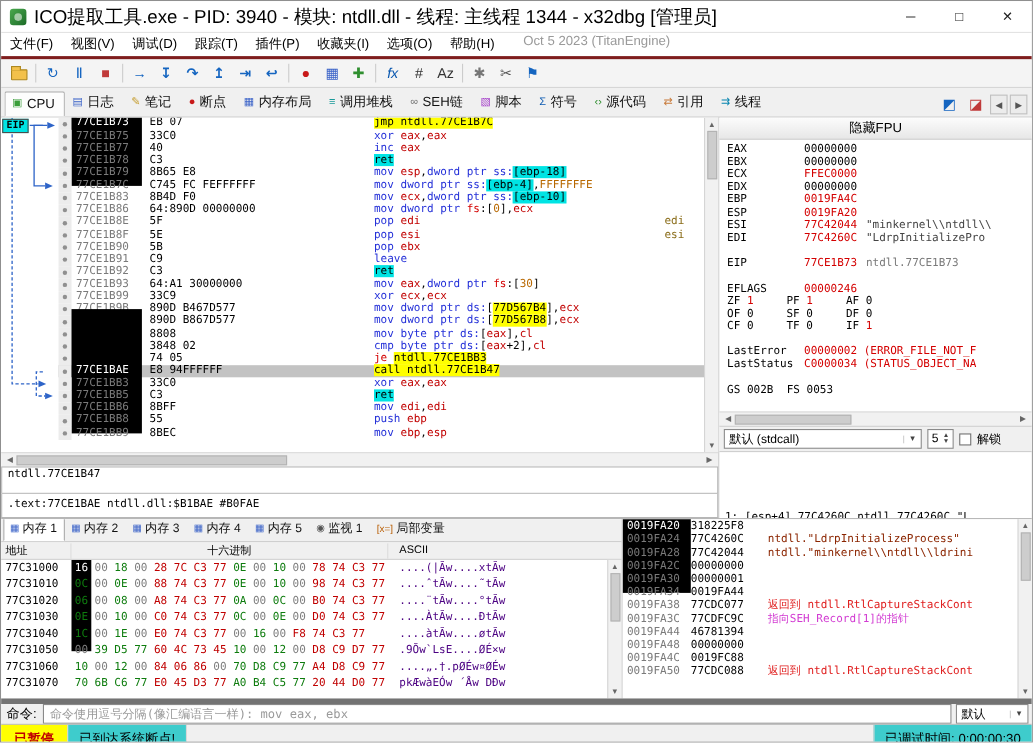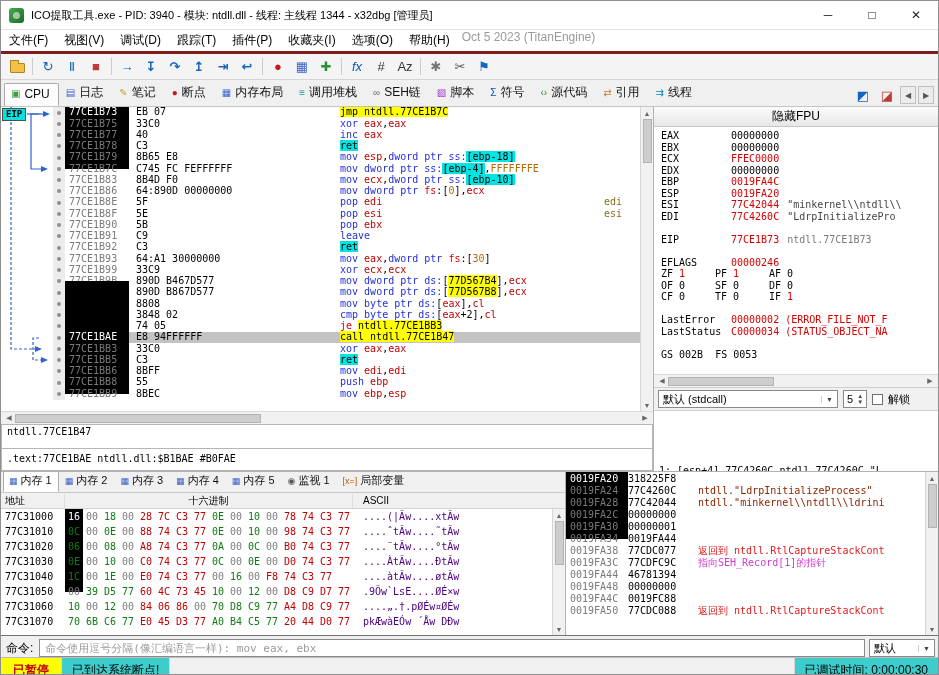--- a/index.html
+++ b/index.html
@@ -3,27 +3,27 @@
 <meta charset="utf-8">
 <style>
 *{box-sizing:border-box;margin:0;padding:0}
 html,body{background:#d4d4d4}
 body{font-family:"Liberation Sans","DejaVu Sans",sans-serif}
 .win{width:939px;height:675px;background:#f0f0f0;border:1px solid #8f8f8f;display:flex;flex-direction:column;overflow:hidden}
 
 .titlebar{flex:0 0 28px;background:#fff;display:flex;align-items:center;padding-left:8px;border-bottom:1px solid #e3e3e3}
 .appicon{width:15px;height:15px;margin-right:7px;border-radius:3px;background:linear-gradient(135deg,#4aa94e,#1c6b27);position:relative;flex:0 0 15px}
 .appicon:after{content:"";position:absolute;left:4px;top:4px;width:7px;height:7px;border-radius:50%;background:rgba(255,255,255,.55)}
-.title{font-size:11px;color:#000;flex:1;white-space:nowrap;overflow:hidden}
+.title{font-size:17px;color:#000;flex:1;white-space:nowrap;overflow:hidden}
 .wbtns{display:flex;height:28px}
 .wbtn{width:44px;display:flex;align-items:center;justify-content:center;font-size:12px;color:#222}
 
 .menubar{flex:0 0 22px;background:#fff;display:flex;align-items:flex-start;font-size:12px;border-bottom:3px solid #7f1d1d}
 .mitem{padding:2px 8px;color:#000}
-.mbuild{color:#9a9a9a;margin-left:4px;font-size:12px}
+.mbuild{color:#9a9a9a;margin-left:18px;font-size:12px}
 
 .toolbar{flex:0 0 26px;background:#f4f4f4;border-bottom:1px solid #d6d6d6;display:flex;align-items:center;padding:0 4px}
 .tbico{width:24px;height:22px;display:flex;align-items:center;justify-content:center;font-size:13px}
 .tbsep{width:1px;height:17px;background:#cccccc;margin:0 3px}
 .folderico{width:15px;height:10px;background:#f3c14b;border:1px solid #ad871f;border-radius:1px;position:relative;margin-top:3px}
 .folderico:before{content:"";position:absolute;top:-4px;left:-1px;width:7px;height:3px;background:#f3c14b;border:1px solid #ad871f;border-bottom:none}
 
 .tabbar{flex:0 0 24px;background:#f0f0f0;border-bottom:1px solid #c4c4c4;display:flex;align-items:flex-end;padding:0 3px}
 .tab{display:flex;align-items:center;gap:4px;font-size:12px;padding:3px 8px 4px 6px;border:1px solid transparent;white-space:nowrap;color:#111}
 .tab.active{background:#fdfdfd;border-color:#aaa;border-bottom-color:#fdfdfd;border-radius:2px 2px 0 0}
@@ -106,21 +106,21 @@
 
 .stackcol{flex:1;display:flex;background:#fff;min-width:0}
 .stackbody{flex:1;font:10px/12 "DejaVu Sans Mono",monospace;overflow:hidden;padding-top:1px}
 .strow{display:flex;height:12px;white-space:pre;align-items:center}
 .staddr{width:62px;flex:0 0 62px;color:#7a7a7a;padding-left:4px}
 .staddr.black{background:#000;color:#fff}
 .stval{width:70px;flex:0 0 70px;color:#000}
 .stcmt{flex:1;overflow:hidden}
 .c-mar{color:#8b2500}.c-red{color:#e02020}.c-mag{color:#d23bd2}.c-blk{color:#000}
 
-.cmdbar{flex:0 0 22px;display:flex;align-items:flex-end;gap:4px;padding:0 3px;background:#f0f0f0;border-top:1px solid #737373}
+.cmdbar{flex:0 0 22px;display:flex;align-items:center;gap:4px;padding:0 3px;background:#f0f0f0;border-top:5px solid #737373}
 .cmdlabel{font-size:12px;padding:0 2px;color:#000}
 .cmdinput{flex:1;height:18px;border:1px solid #8a8a8a;font:11px "DejaVu Sans Mono",monospace;padding:0 5px;background:#fff;color:#000}
 .cmdinput::placeholder{color:#9a9a9a;opacity:1}
 .combo.prof{width:66px;height:18px;font-size:11px}
 
 .statusbar{flex:0 0 25px;background:#f0f0f0;border-top:1px solid #bcbcbc;display:flex;align-items:stretch;font-size:12px}
 .paused{background:#ffff00;color:#c00000;font-weight:bold;display:flex;align-items:center;padding:0 12px;border-right:1px solid #d8d8d8}
 .smsg{background:#3ecccc;color:#000;display:flex;align-items:center;padding:0 10px;border-right:1px solid #d8d8d8}
 .sspacer{flex:1}
 .stime{background:#3ecccc;color:#000;display:flex;align-items:center;padding:0 10px;border-left:1px solid #d8d8d8}

